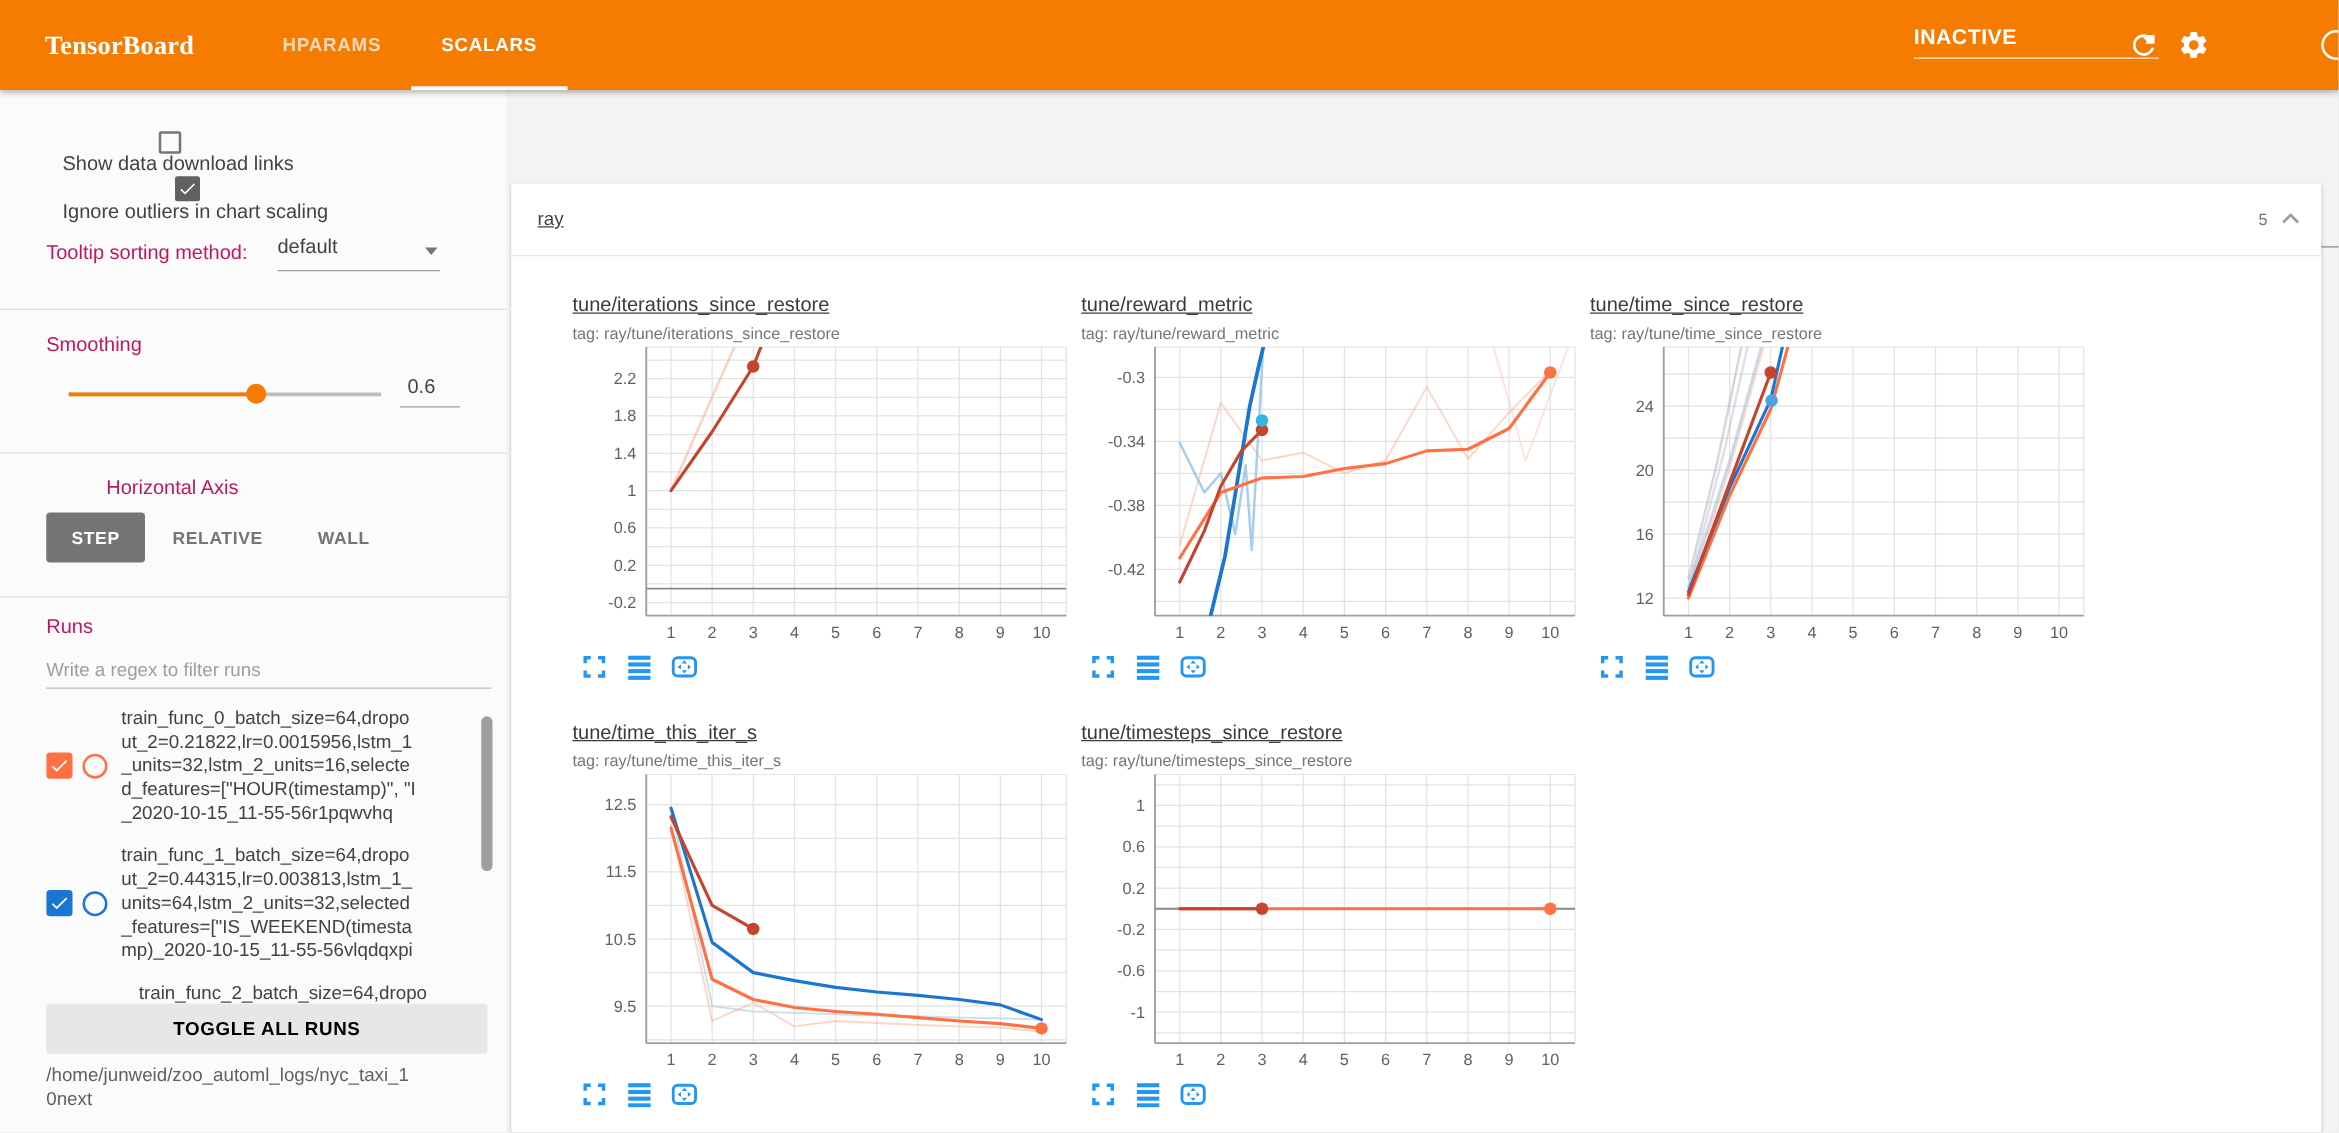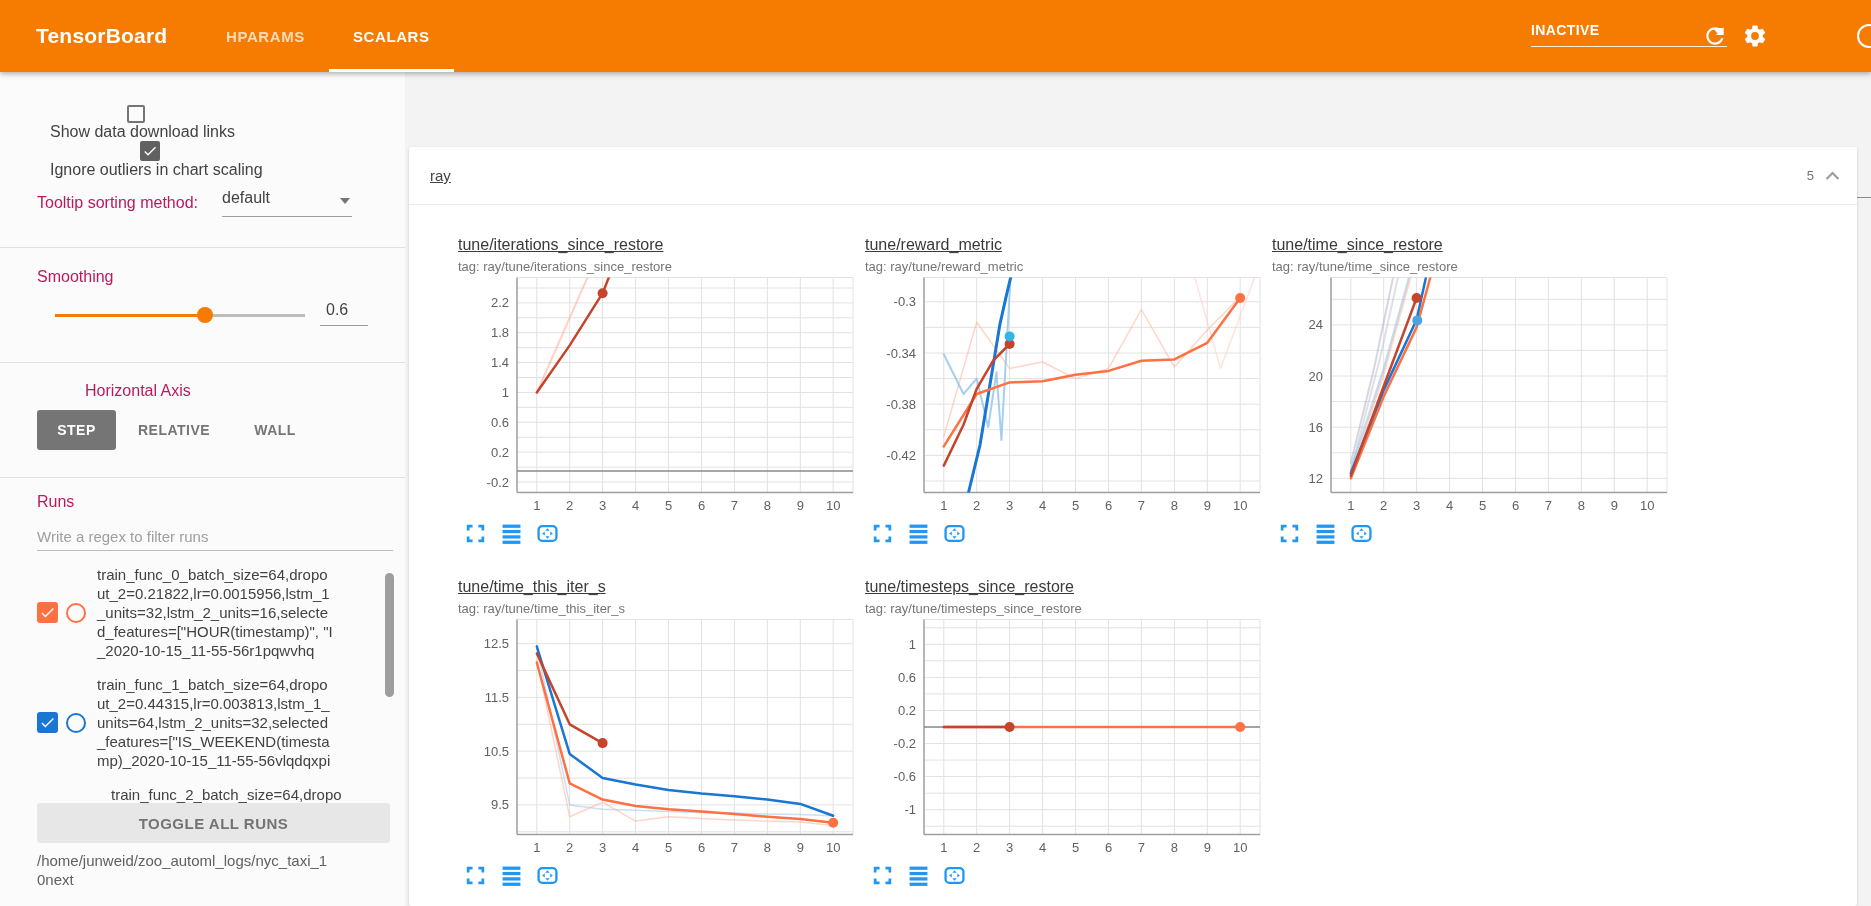--- a/index.html
+++ b/index.html
@@ -2,27 +2,27 @@
 <html><head>
 <meta charset="utf-8">
 <style>
   html,body{margin:0;padding:0;background:#e9e9e9;}
   .app{position:relative;width:1871px;height:906px;overflow:hidden;background:#f3f3f3;
        font-family:"Liberation Sans",sans-serif;-webkit-font-smoothing:antialiased;}
   
   .hdr{position:absolute;left:0;top:0;width:1871px;height:72px;background:#f57c00;z-index:30;
        box-shadow:0 2px 5px rgba(0,0,0,.3);}
   .logo{position:absolute;left:36px;top:0;height:72px;line-height:72px;color:#fff;
-        font-size:21px;font-weight:bold;letter-spacing:.2px;}
+        font-size:21px;font-weight:bold;letter-spacing:.2px;font-family:Liberation Serif, serif;}
   .tabs{position:absolute;left:202px;top:0;height:72px;display:flex;}
   .tab{height:72px;line-height:74px;padding:0 24px;font-size:15px;font-weight:bold;
        letter-spacing:.6px;color:rgba(255,255,255,.72);cursor:pointer;}
   .tab.active{color:#fff;box-shadow:inset 0 -3px 0 0 #fff;}
   .status-dd{position:absolute;left:1531px;top:20px;width:196px;height:26px;
-             border-bottom:1.5px solid rgba(255,255,255,.85);color:#fff;font-size:14px;
+             border-bottom:1.5px solid rgba(255,255,255,.85);color:#fff;font-size:17px;
              font-weight:bold;letter-spacing:.4px;line-height:20px;cursor:pointer;}
   .caret-w{position:absolute;right:4px;top:8px;width:0;height:0;
            border-left:5.5px solid transparent;border-right:5.5px solid transparent;
            border-top:6px solid #fff;}
   .hicon{position:absolute;top:23px;width:26px;height:26px;cursor:pointer;}
   .hicon svg{display:block;}
   
   .sb{position:absolute;left:0;top:72px;width:405px;height:834px;background:#fbfbfb;z-index:5;}
   .sb .divider{position:absolute;left:0;width:405px;height:1px;background:#e0e0e0;}
   .sb-label{position:absolute;left:37px;font-size:16px;color:#be185d;}
@@ -55,21 +55,21 @@
   #runs-list{position:absolute;left:37px;top:493px;width:340px;height:240px;overflow:hidden;}
   .run-item{display:flex;align-items:center;margin-bottom:15px;cursor:pointer;}
   .run-cb{width:21px;height:21px;border-radius:3px;flex:none;}
   .run-cb svg{display:block;padding:2px;width:17px;height:17px;}
   .run-ring{width:20px;height:20px;border-radius:50%;border:2.5px solid;margin-left:8px;
             flex:none;box-sizing:border-box;background:#fbfbfb;}
   .run-name{margin-left:11px;width:238px;font-size:15px;line-height:19px;color:#424242;
             word-break:break-all;}
   .run-item.clipped{padding-left:63px;}
   .toggle-btn{position:absolute;left:37px;top:731px;width:353px;height:40px;background:#e7e7e7;
-              border:none;border-radius:3px;color:#737373;font-size:15px;font-weight:bold;
+              border:none;border-radius:3px;color:#000000;font-size:15px;font-weight:bold;
               letter-spacing:.5px;cursor:pointer;font-family:"Liberation Sans",sans-serif;}
   .log-path{position:absolute;left:37px;top:779px;width:292px;font-size:15px;line-height:19px;
             color:#616161;word-break:break-all;}
   .sb-scroll{position:absolute;left:385px;top:501px;width:9px;height:124px;border-radius:4.5px;
              background:#9e9e9e;cursor:grab;}
   
   .search-row{position:absolute;left:405px;top:72px;right:0;height:60px;}
   .search-ic{position:absolute;left:412px;top:96px;width:21px;height:21px;}
   .tag-filter{position:absolute;left:440px;top:90px;width:1380px;height:30px;border:none;
               background:transparent;font-size:13.5px;color:#424242;

